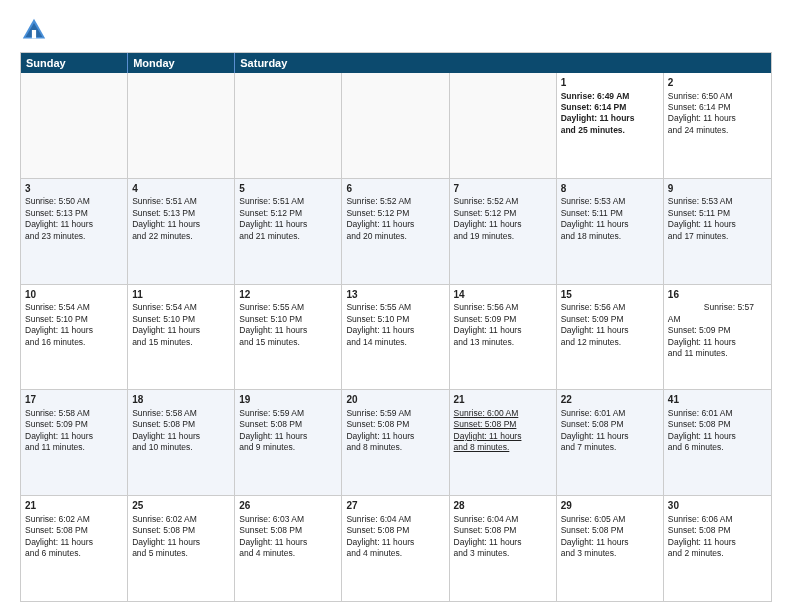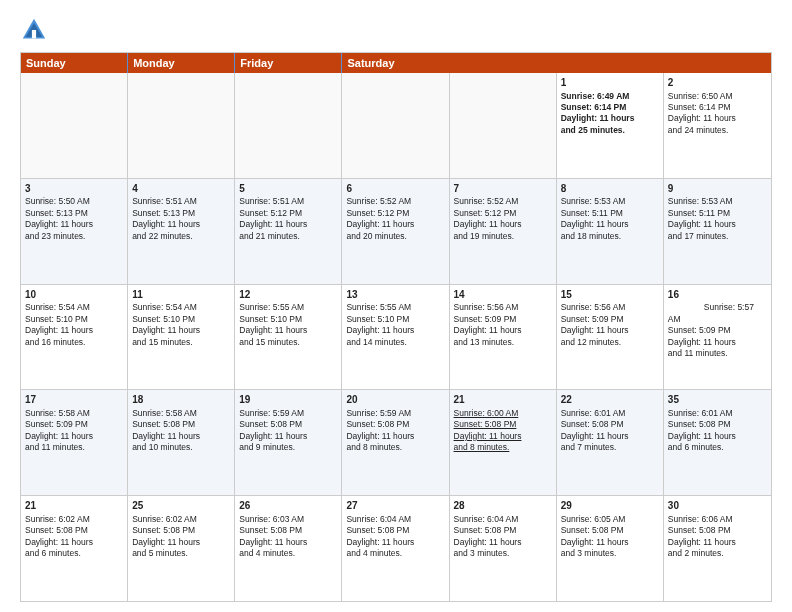--- a/index.html
+++ b/index.html
@@ -55,21 +55,21 @@
     }
     .calendar {
       flex: 1;
       display: flex;
       flex-direction: column;
       border: 1px solid #ccc;
     }
     .cal-header {
       display: grid;
       grid-template-columns: repeat(7, 1fr);
-      background: #c2410c;
+      background: #0c4a6e;
     }
     .cal-header-cell {
       color: #fff;
       font-size: 11px;
       font-weight: bold;
       padding: 4px 5px;
       text-align: left;
       border-right: 1px solid #5a8fd1;
     }
     .cal-header-cell:last-child { border-right: none; }
@@ -123,21 +123,20 @@
     <div class="title-block">
       <div class="month-title"></div>
       <div class="location"></div>
     </div>
   </div>
 
   <div class="calendar">
     <div class="cal-header">
     <div class="cal-header-cell">Sunday</div>
         <div class="cal-header-cell">Monday</div>
-        <div class="cal-header-cell">Friday</div>
         <div class="cal-header-cell">Saturday</div>
       </div>
     <div class="cal-body">
     <div class="cal-row">
           <div class="cal-cell empty"></div>
           <div class="cal-cell empty"></div>
           <div class="cal-cell empty"></div>
           <div class="cal-cell empty"></div>
           <div class="cal-cell empty"></div>
           <div class="cal-cell"><span class="day-num">1</span><span style="white-space: pre-line; font-weight: bold;">Sunrise: 6:49 AM
@@ -227,21 +226,21 @@
 Daylight: 11 hours
 and 8 minutes.</span></div>
           <div class="cal-cell alt-row"><span class="day-num">21</span><span style="white-space: pre-line; text-decoration: underline;">Sunrise: 6:00 AM
 Sunset: 5:08 PM
 Daylight: 11 hours
 and 8 minutes.</span></div>
           <div class="cal-cell alt-row"><span class="day-num">22</span><span style="white-space: pre-line;">Sunrise: 6:01 AM
 Sunset: 5:08 PM
 Daylight: 11 hours
 and 7 minutes.</span></div>
-          <div class="cal-cell alt-row"><span class="day-num">35</span><span style="white-space: pre-line;">Sunrise: 6:01 AM
+          <div class="cal-cell alt-row"><span class="day-num">41</span><span style="white-space: pre-line;">Sunrise: 6:01 AM
 Sunset: 5:08 PM
 Daylight: 11 hours
 and 6 minutes.</span></div>
         </div>
         <div class="cal-row">
           <div class="cal-cell"><span class="day-num">21</span><span style="white-space: pre-line;">Sunrise: 6:02 AM
 Sunset: 5:08 PM
 Daylight: 11 hours
 and 6 minutes.</span></div>
           <div class="cal-cell"><span class="day-num">25</span><span style="white-space: pre-line;">Sunrise: 6:02 AM

